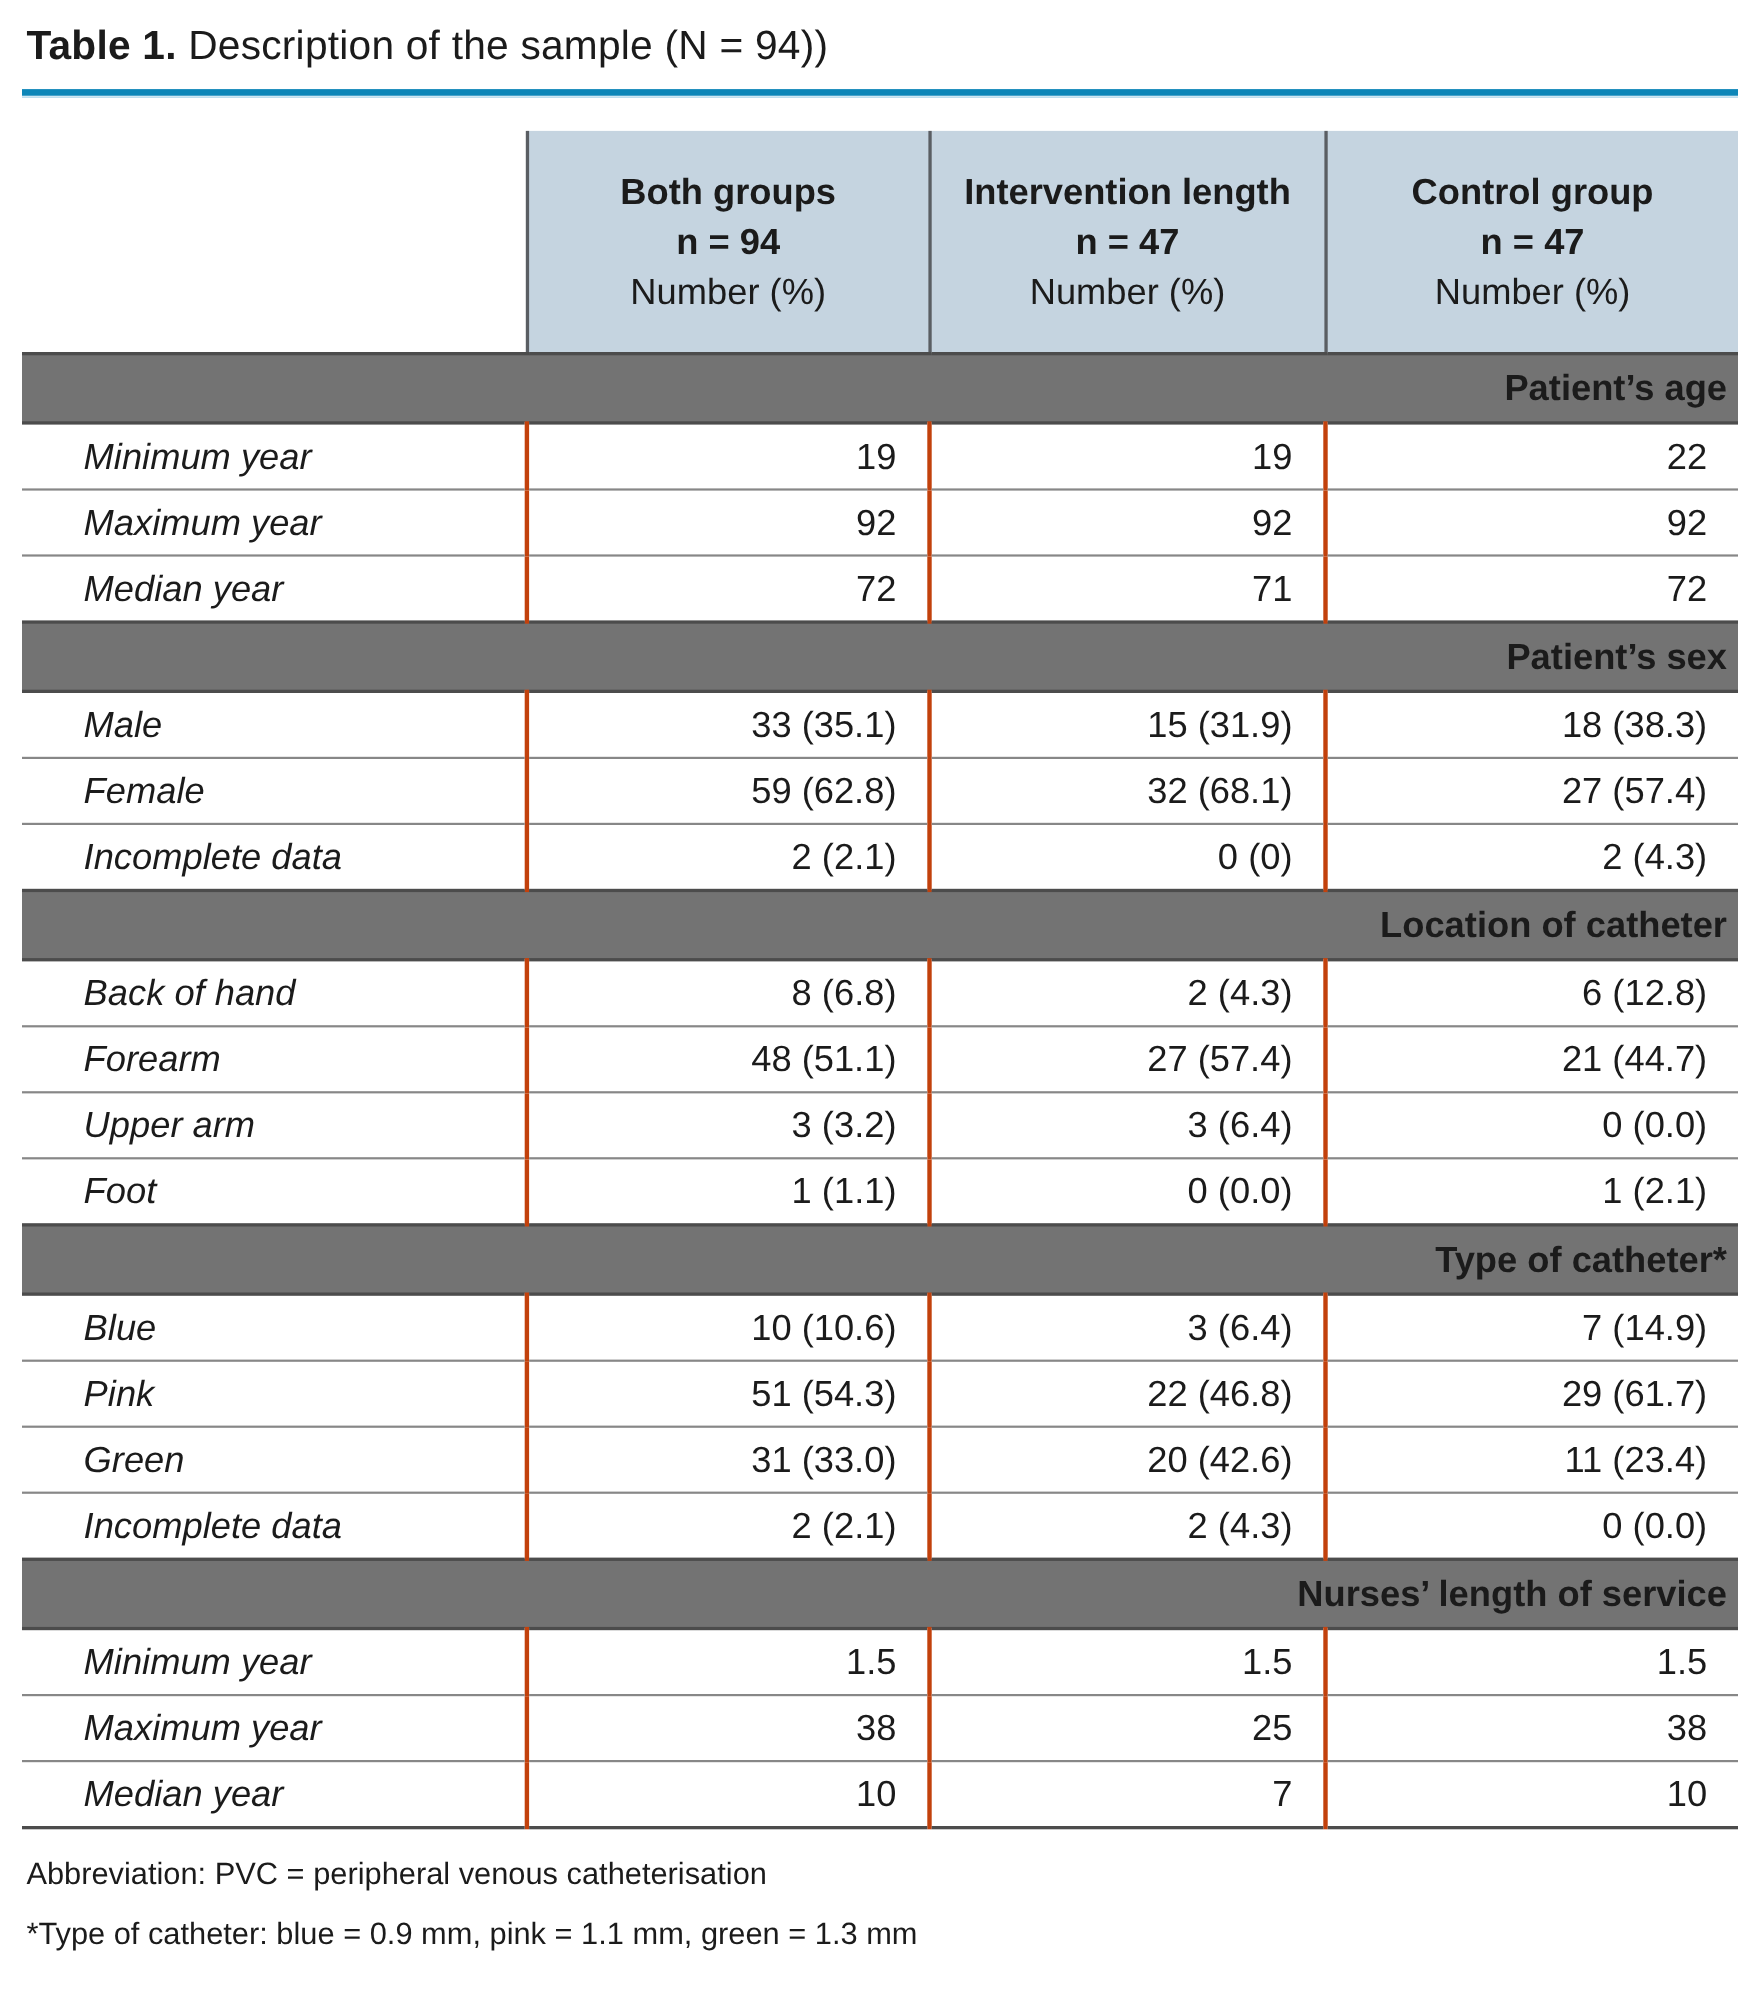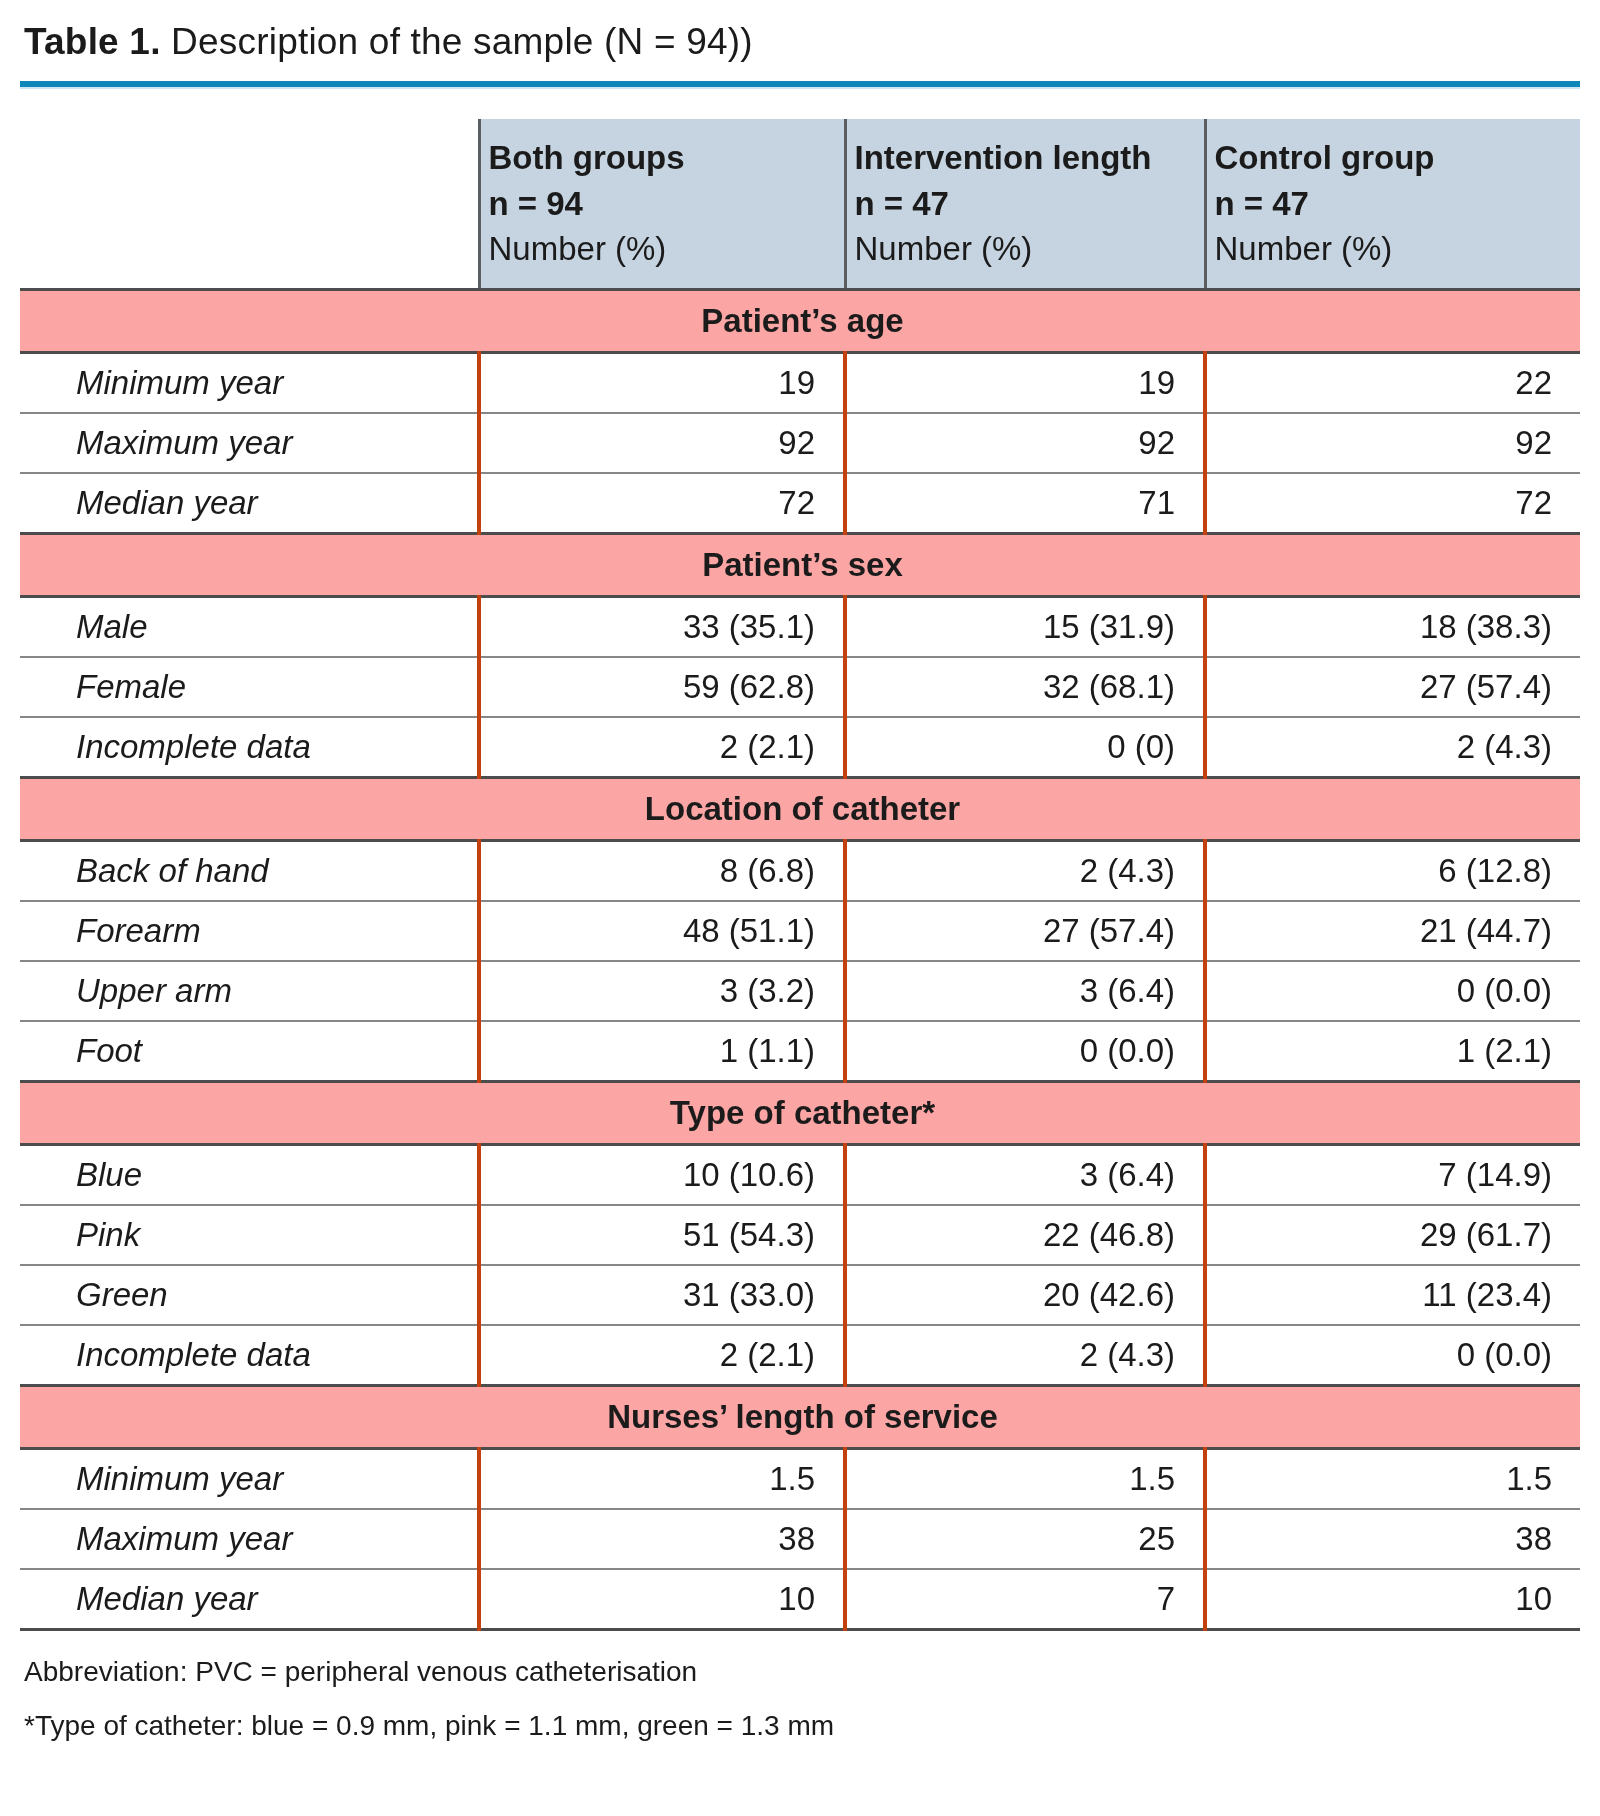--- a/index.html
+++ b/index.html
@@ -44,37 +44,37 @@
     font-size:33px;
   }
   col.c-label{width:459px;}
   col.c-both{width:366px;}
   col.c-int{width:360px;}
   col.c-ctl{width:375px;}
 
   thead th{
     background:#c5d4e0;
     font-weight:400;
-    text-align:left;
+    text-align:center;
     vertical-align:middle;
-    padding:16px 8px;
+    padding:32px 8px;
     border-left:3px solid #5a5e63;
     border-bottom:3px solid #4c4c4c;
   }
   thead th.corner{
     background:#ffffff;
     border-left:none;
   }
   .hline{line-height:1.38;}
   .hline.hb{font-weight:700;}
 
   td.section{
-    background:#fca5a5;
+    background:#737373;
     font-weight:700;
-    text-align:center;
+    text-align:right;
     padding:11px 10px 11px 15px;
     border-top:3px solid #4c4c4c;
     border-bottom:3px solid #4c4c4c;
   }
   tr.data td{
     border-bottom:2px solid #878787;
     padding-top:10px;
     padding-bottom:10px;
     vertical-align:middle;
     background:#ffffff;

